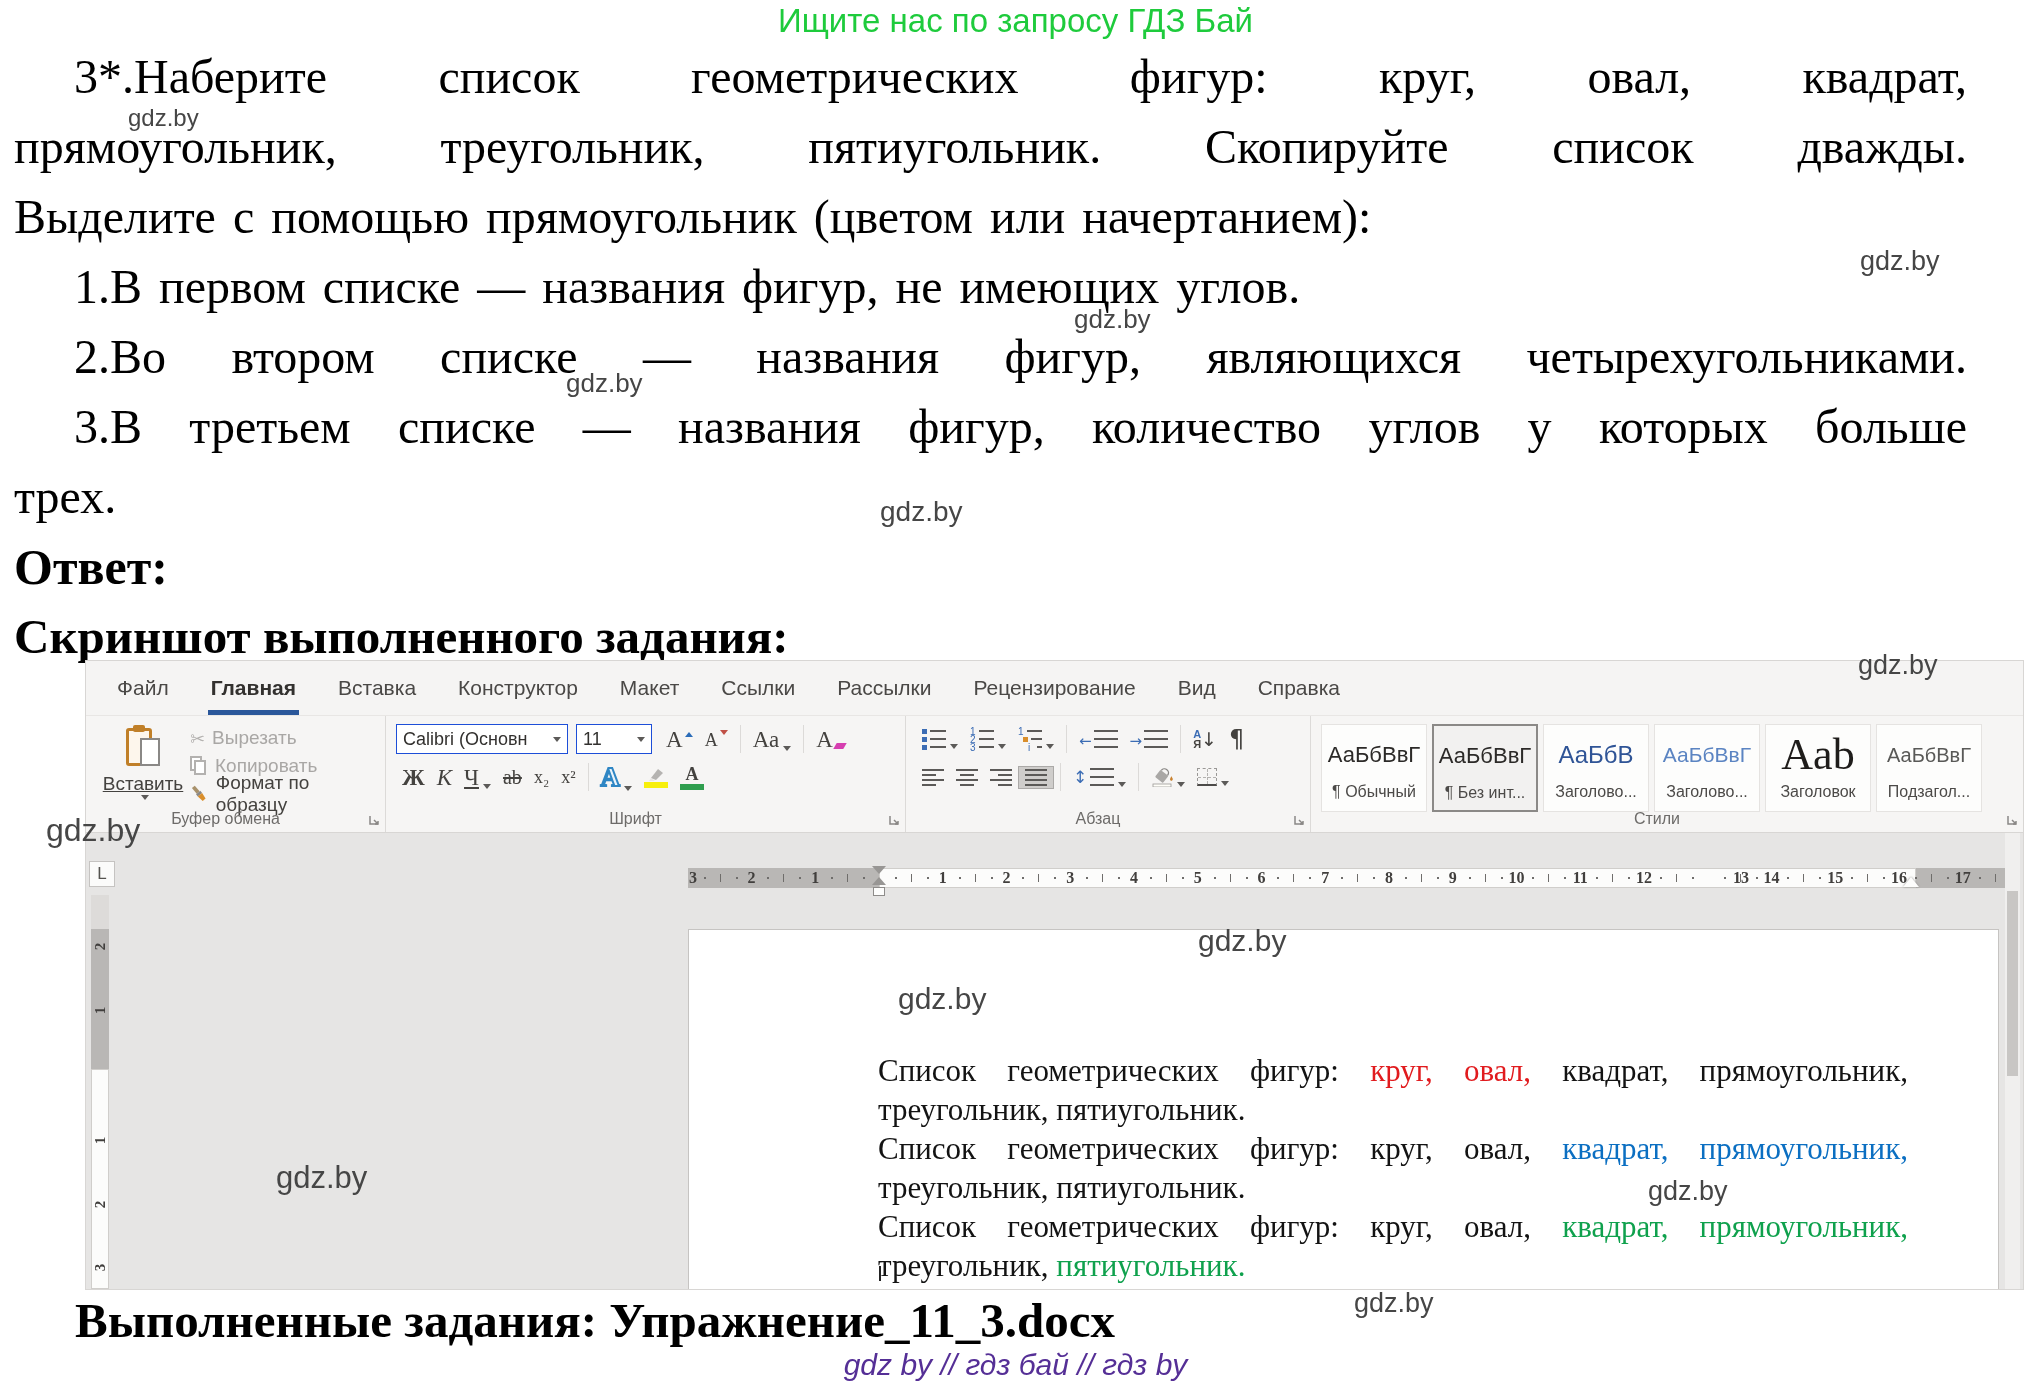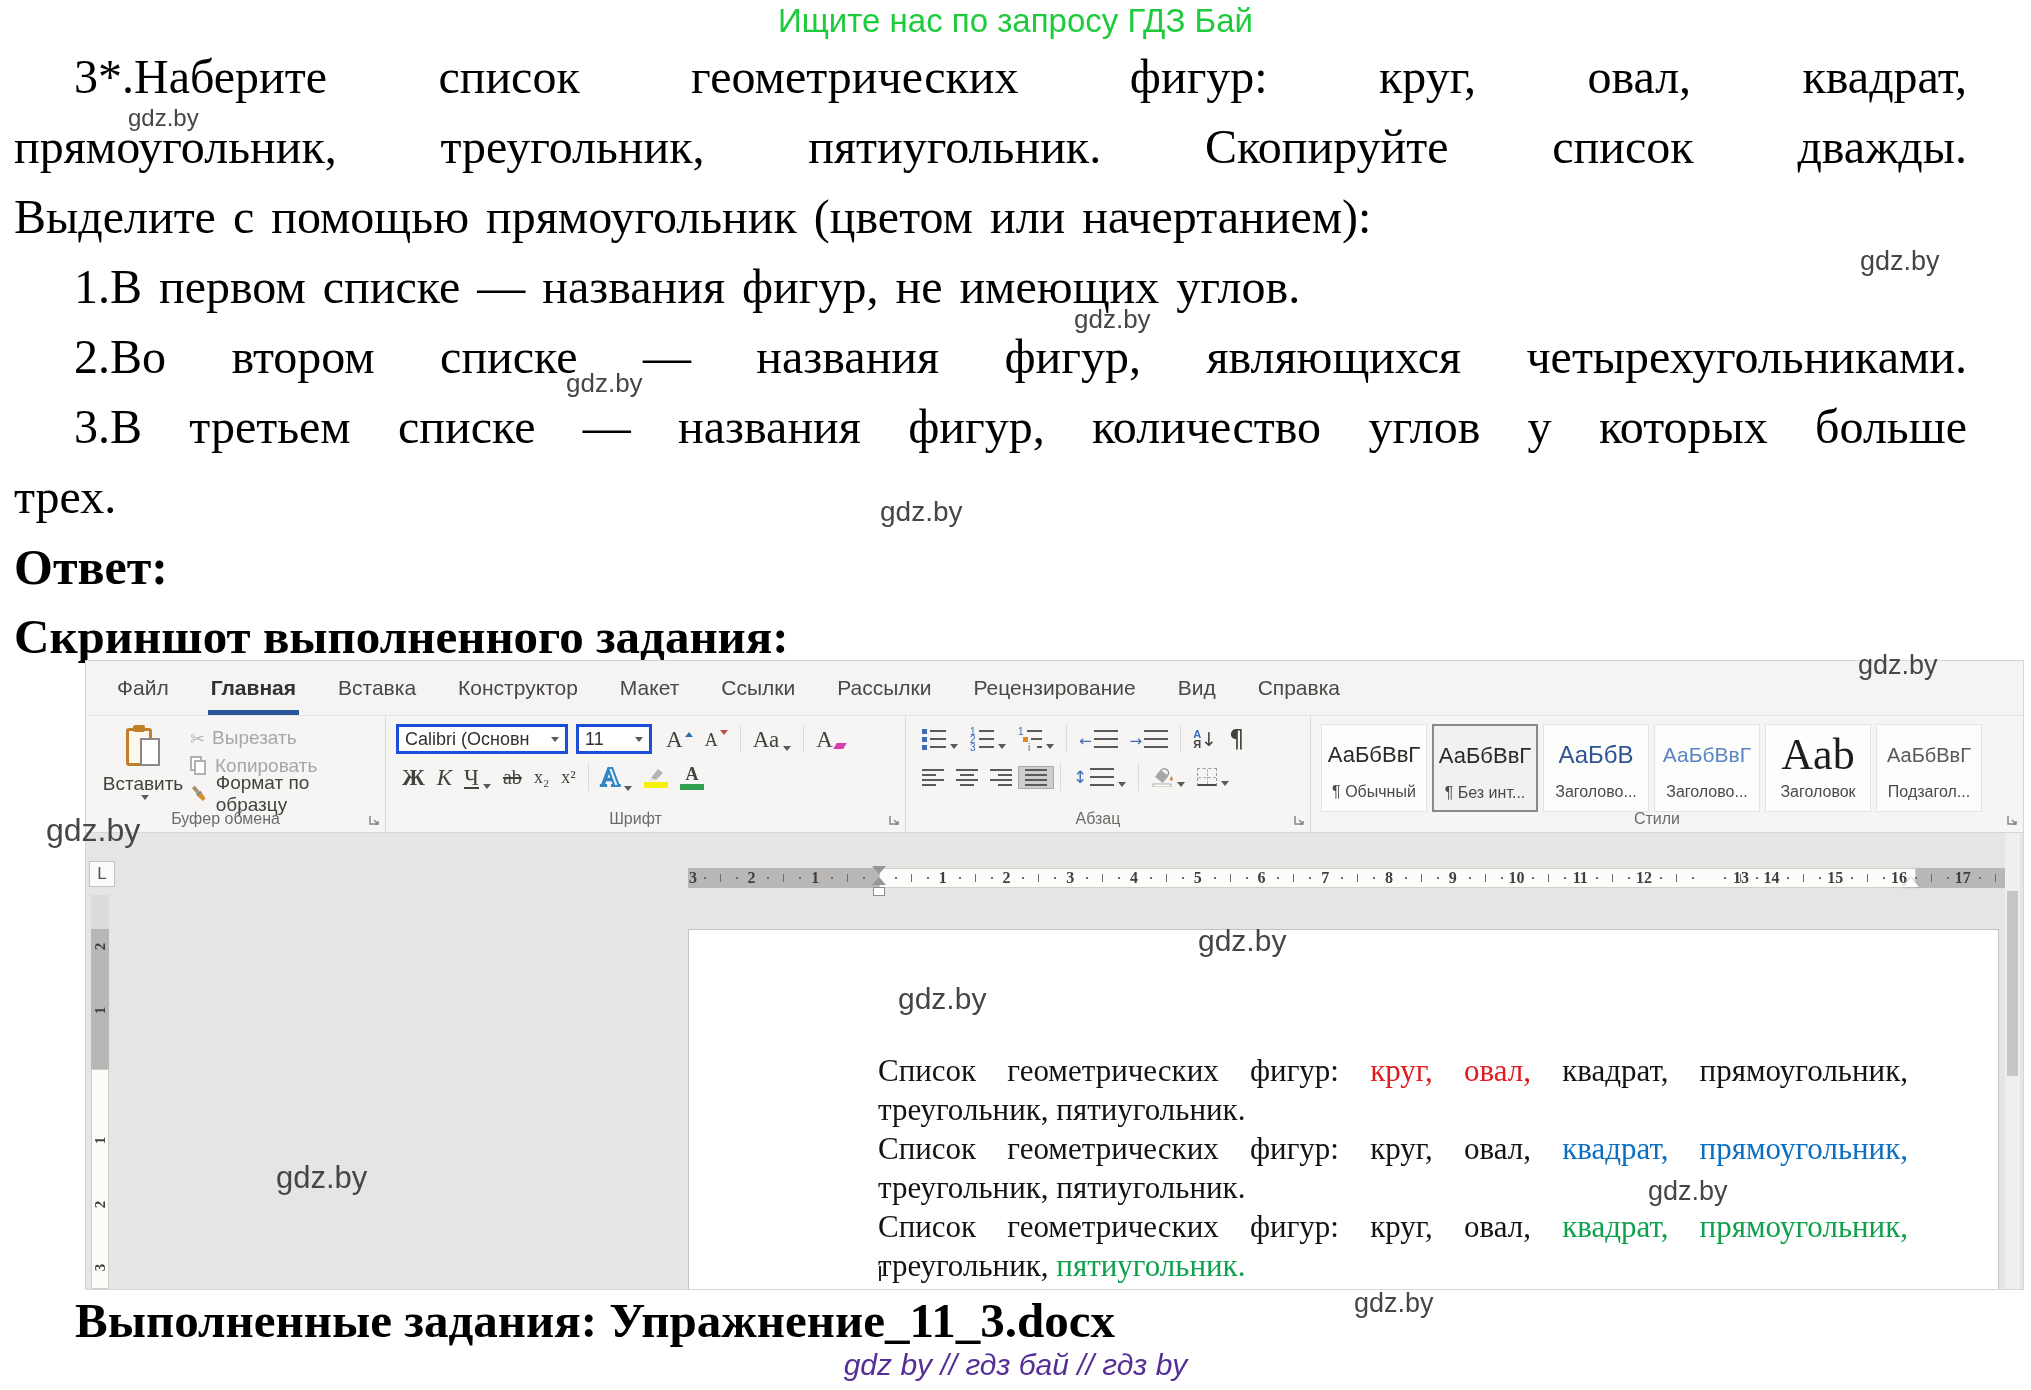--- a/index.html
+++ b/index.html
@@ -30,33 +30,33 @@
   .glabel{position:absolute;bottom:4px;left:0;right:20px;text-align:center;font-size:16px;color:#6d6b69;margin-top:36px;}
   .dlg{position:absolute;right:4px;bottom:5px;}
   .rrow{display:flex;align-items:center;height:34px;margin-bottom:4px;}
   
   .g-clip{width:300px;display:flex;}
   .paste{width:94px;display:flex;flex-direction:column;align-items:center;padding-top:4px;}
   .clipico{position:relative;width:34px;height:44px;}
   .clipico .board{position:absolute;left:0;top:2px;width:26px;height:38px;border:3px solid #c07f28;border-radius:3px;background:#fdf6ec;box-sizing:border-box;}
   .clipico .cliptab{position:absolute;left:7px;top:-1px;width:12px;height:7px;background:#c07f28;border-radius:2px;}
   .clipico .sheet{position:absolute;right:0;top:12px;width:20px;height:28px;background:#fff;border:2px solid #8a8886;box-sizing:border-box;}
-  .plabel{font-size:19px;color:#44423f;margin-top:3px;}
+  .plabel{font-size:19px;color:#44423f;margin-top:3px;text-decoration:underline;}
   .cstack{padding-top:2px;flex:1;}
   .sbtn{display:flex;align-items:center;gap:7px;height:28px;font-size:19px;color:#44423f;}
   .sbtn.dis{color:#a9a7a5;}
   .ic-scissors{font-family:"DejaVu Sans",sans-serif;font-size:18px;color:#b3b1af;}
   .ic-copy{position:relative;width:18px;height:20px;}
   .ic-copy::before,.ic-copy::after{content:"";position:absolute;width:12px;height:15px;border:2px solid #b3b1af;background:#fff;box-sizing:border-box;}
   .ic-copy::before{left:0;top:0;} .ic-copy::after{left:4px;top:4px;}
   
   .cv{width:0;height:0;border-left:4px solid transparent;border-right:4px solid transparent;border-top:5px solid #5c5a58;display:inline-block;margin-left:4px;}
   
   .g-font{width:520px;}
-  .combo{display:flex;align-items:center;justify-content:space-between;height:30px;background:#fff;border:3px solid #1d4ed8;font-size:18px;color:#33312f;padding:0 6px;box-sizing:border-box;margin-right:8px;}
+  .combo{display:flex;align-items:center;justify-content:space-between;height:30px;background:#fff;border:1px solid #1d4ed8;font-size:18px;color:#33312f;padding:0 6px;box-sizing:border-box;margin-right:8px;}
   .combo.name{width:172px;} .combo.size{width:76px;}
   .tbtn{display:flex;align-items:flex-end;padding:2px 6px;cursor:default;position:relative;}
   .gl{font-family:"Liberation Serif",serif;font-size:23px;color:#44423f;line-height:1;}
   .gl.sm{font-size:18px;}
   .gl.b{font-weight:bold;} .gl.i{font-style:italic;} .gl.u{text-decoration:underline;} .gl.st{text-decoration:line-through;font-size:20px;}
   .gl.fx{font-weight:bold;font-size:27px;color:#eaf4fc;-webkit-text-stroke:2px #2f86c4;}
   .supmark{width:0;height:0;border-left:4px solid transparent;border-right:4px solid transparent;margin-left:2px;margin-bottom:14px;}
   .supmark.up{border-bottom:5px solid #2b6cb8;}
   .supmark.dn{border-top:5px solid #c05046;}
   .eraser{width:10px;height:6px;background:#d63fb0;transform:skewX(-30deg);margin-left:2px;margin-bottom:2px;}

